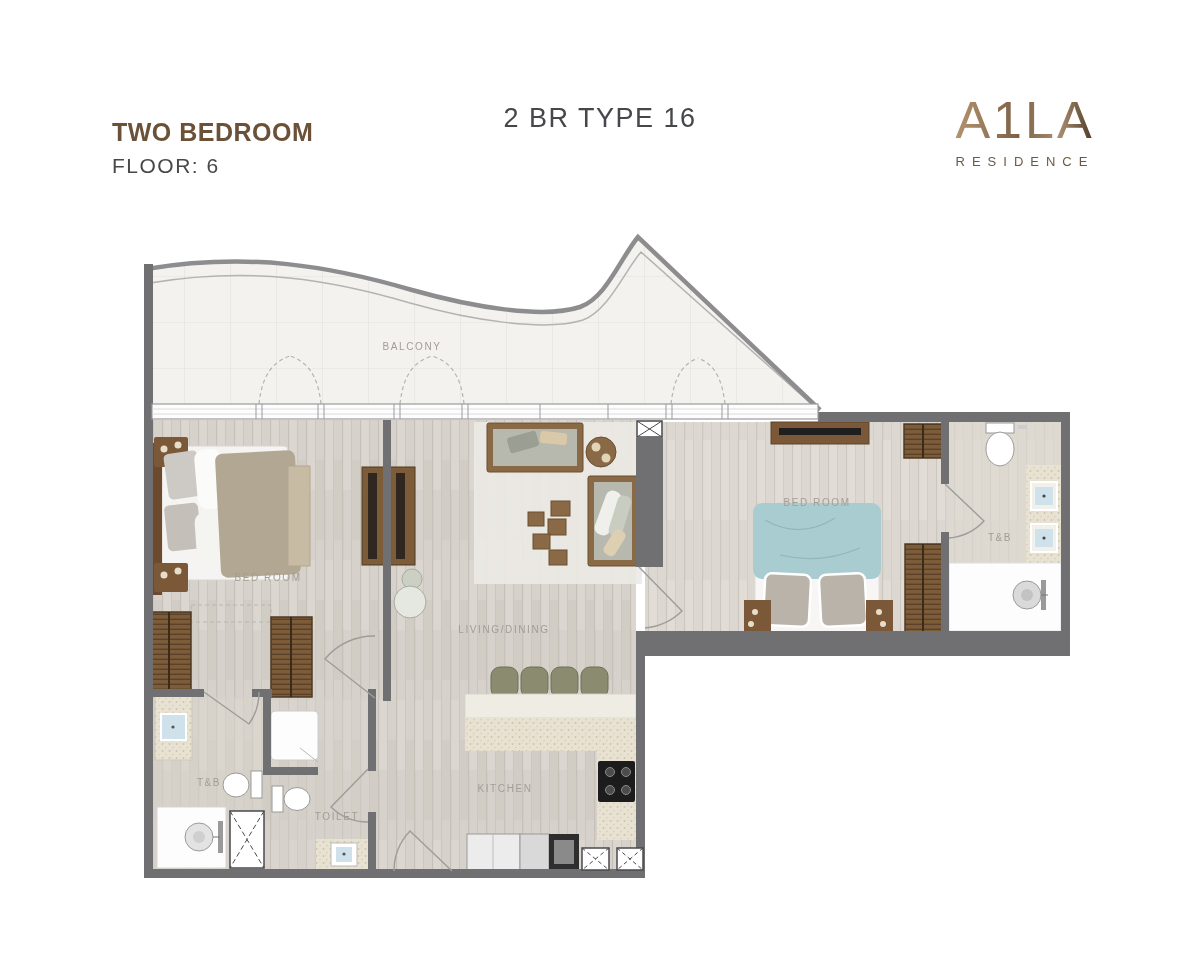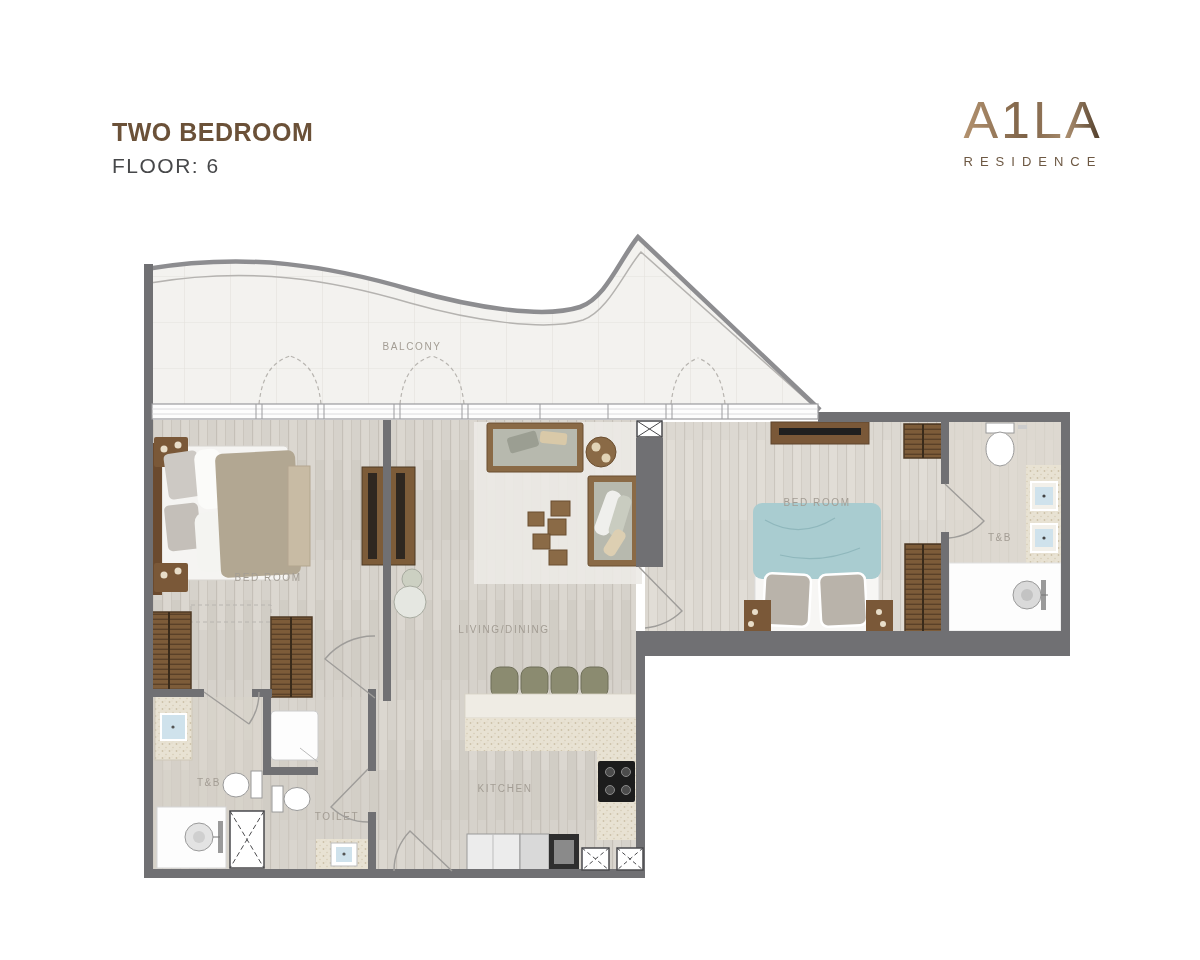--- a/index.html
+++ b/index.html
@@ -3,34 +3,35 @@
 <meta charset="utf-8">
 <style>
   html,body{margin:0;padding:0;background:#ffffff;}
   .page{position:relative;width:1200px;height:960px;background:#ffffff;overflow:hidden;
         font-family:"Liberation Sans", sans-serif;}
   .hdr-left{position:absolute;left:112px;top:98px;margin-top:20px;}
   .hdr-unit{font-size:25px;font-weight:bold;color:#6b5138;letter-spacing:.5px;}
   .hdr-floor{font-size:21px;color:#47484a;letter-spacing:1.5px;margin-top:7px;}
   .hdr-code{position:absolute;left:430px;top:103px;width:340px;text-align:center;
             font-size:27px;color:#45474b;letter-spacing:1.5px;}
-  .logo{position:absolute;right:72px;top:84px;width:190px;text-align:center;}
+  .logo{position:absolute;right:80px;top:84px;width:190px;text-align:center;}
   .plan{position:absolute;left:0;top:0;}
   text{font-family:"Liberation Sans", sans-serif;}
   .rlabel{font-size:10px;letter-spacing:1.6px;fill:#a39d94;}
 </style>
 </head>
 <body>
 
 <div class="page">
 
   <div class="hdr-left">
     <div class="hdr-unit">TWO BEDROOM</div>
     <div class="hdr-floor">FLOOR: 6</div>
   </div>
+  <div class="hdr-code">2 BR TYPE 16</div>
 
   <div class="logo">
     <svg width="190" height="92" viewBox="0 0 190 92">
       <defs>
         <linearGradient id="lg" x1="0" y1="0" x2="1" y2="0">
           <stop offset="0" stop-color="#b3926f"></stop>
             <stop offset="0.45" stop-color="#7d6247"></stop>
           <stop offset="0.75" stop-color="#a98c6d"></stop>
             <stop offset="1" stop-color="#4a3826"></stop>
         </linearGradient>

